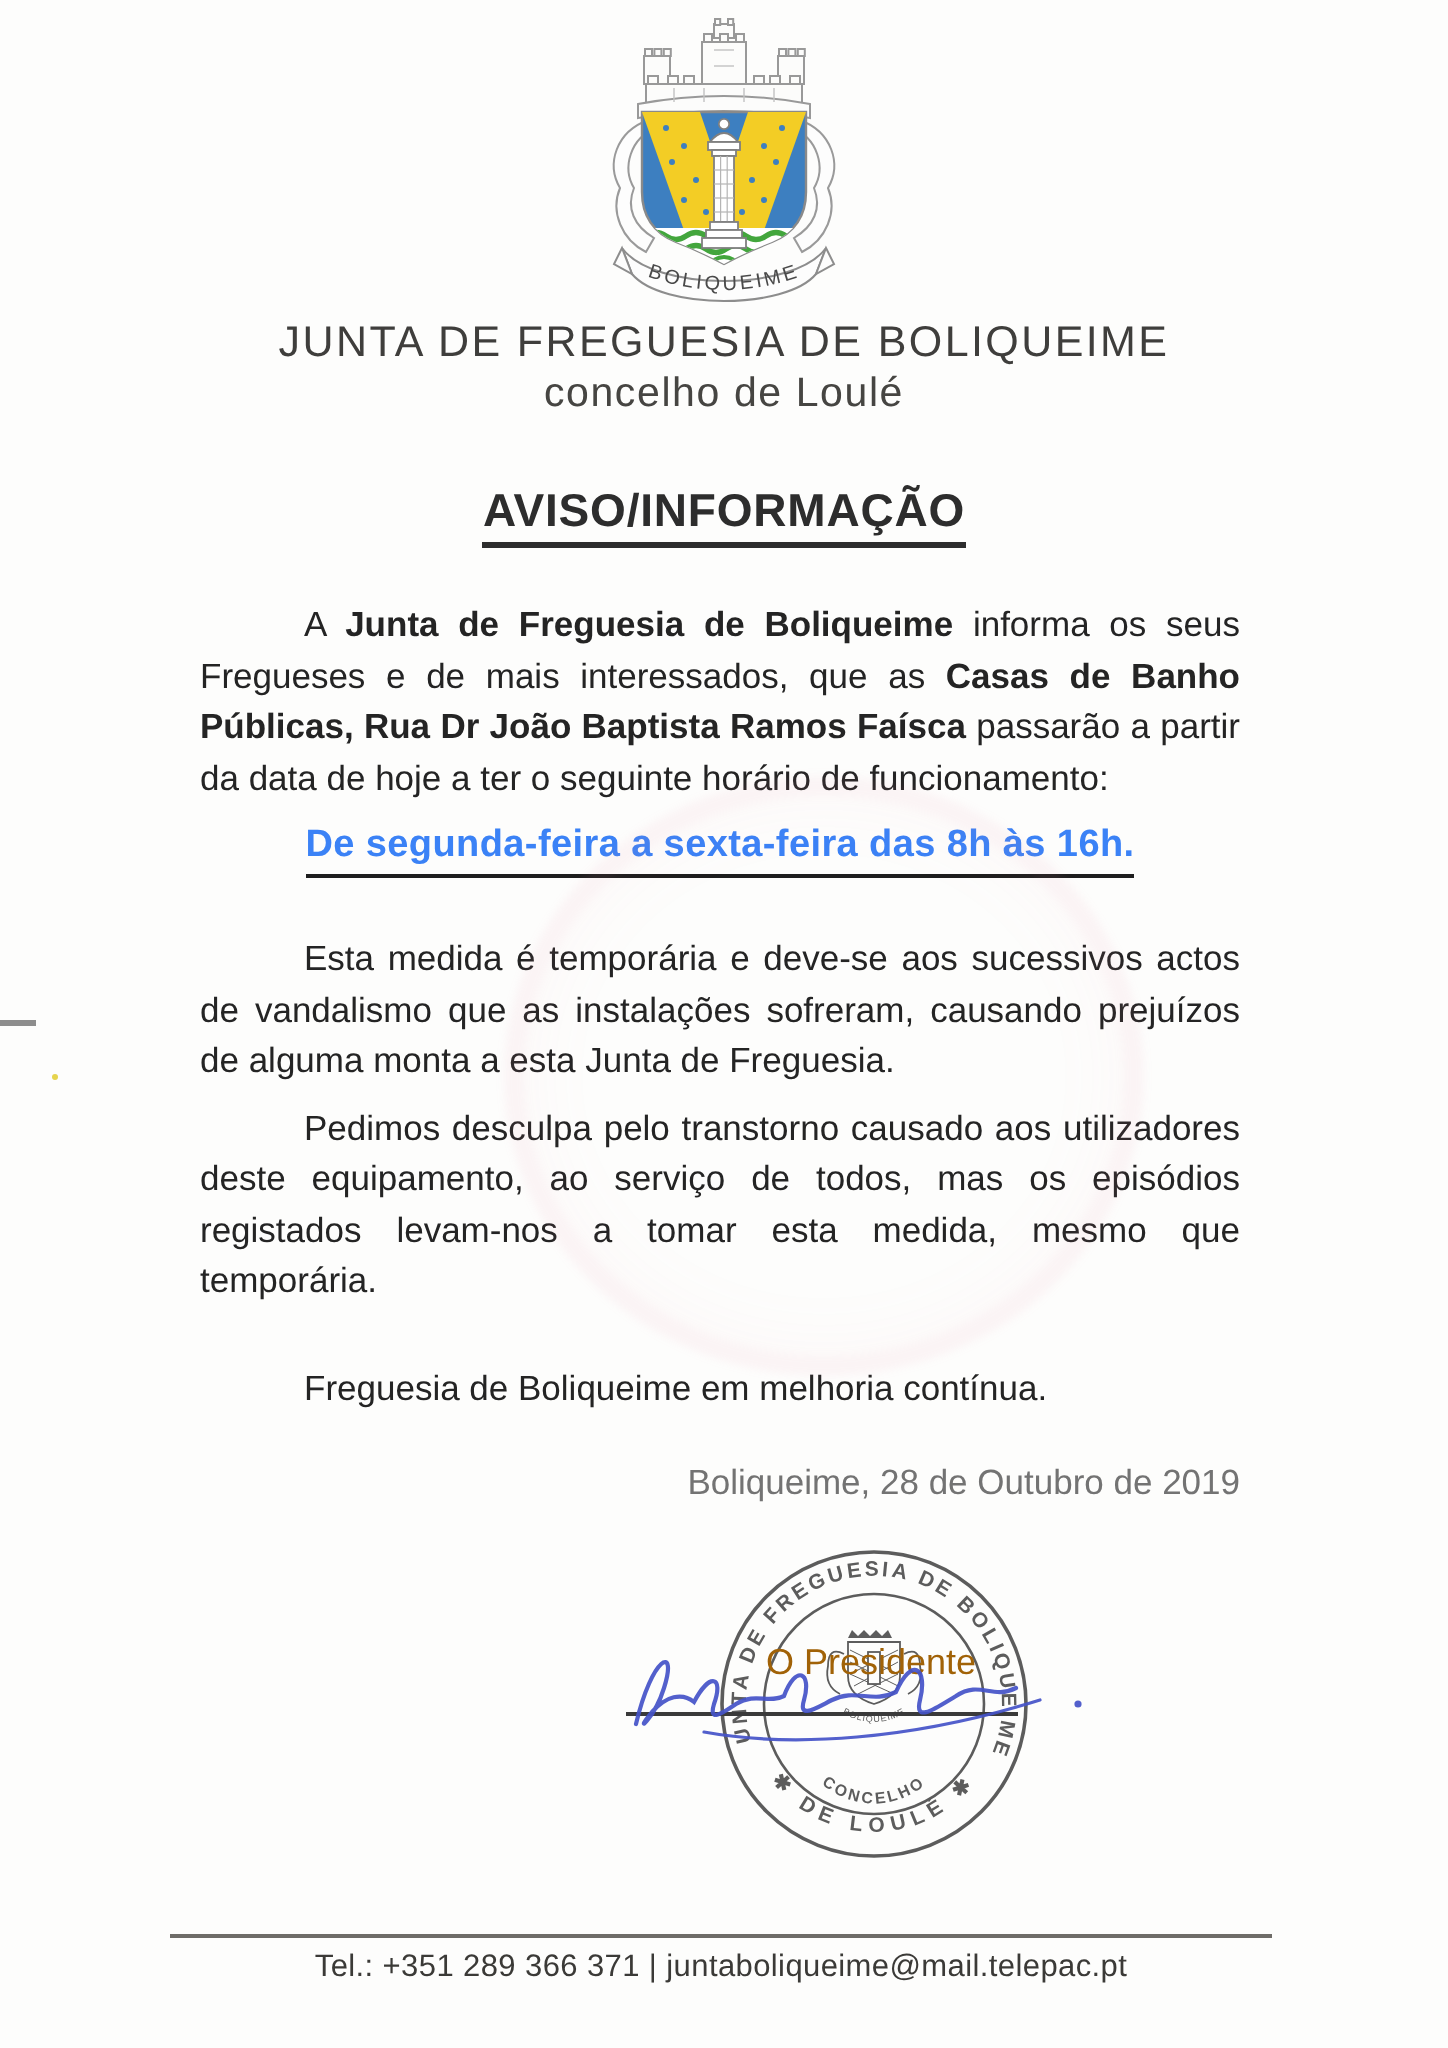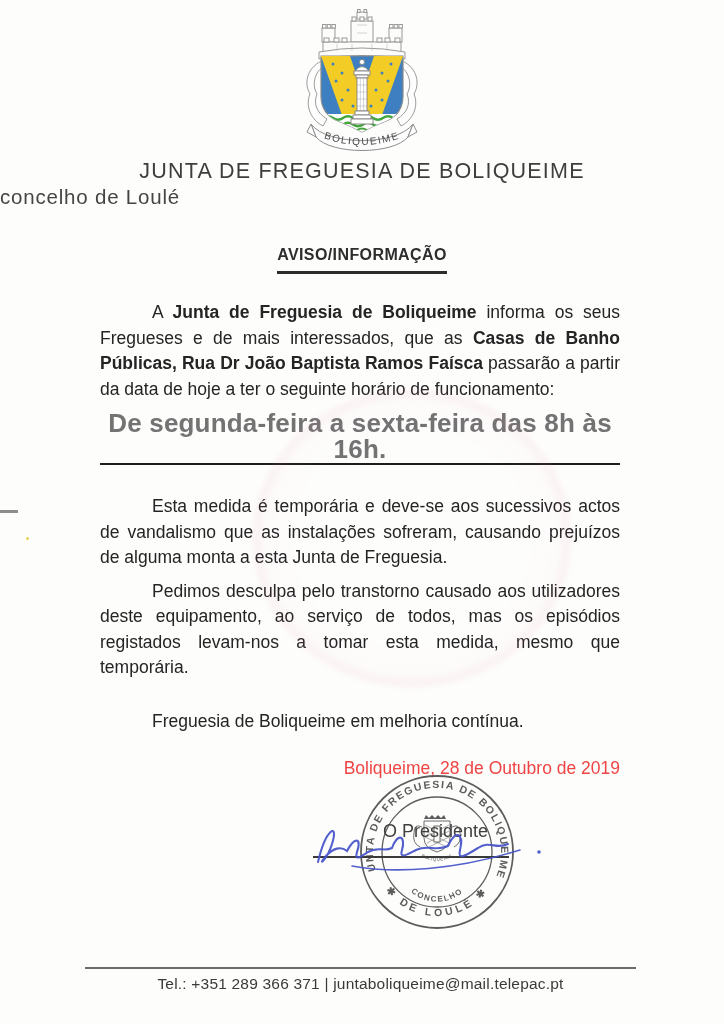--- a/index.html
+++ b/index.html
@@ -12,53 +12,53 @@
     color:#222;
   }
   
   .crest-wrap{margin:8px auto 0 auto;width:132px;height:148px;}
   .org-name{
     margin-top:2px;text-align:center;
     font-size:21.5px;line-height:26px;letter-spacing:1.2px;
     color:#3f3e3c;font-weight:500;
   }
   .org-sub{
-    font-size:20.5px;line-height:26px;
+    text-align:center;font-size:20.5px;line-height:26px;
     letter-spacing:.8px;color:#464542;
   }
   .notice-title{margin-top:30px;text-align:center;line-height:30px;}
   .notice-title span{
-    display:inline-block;font-size:16px;font-weight:700;letter-spacing:.4px;
+    display:inline-block;font-size:23px;font-weight:700;letter-spacing:.4px;
     color:#2d2d2d;border-bottom:3px solid #2d2d2d;padding-bottom:1px;
   }
   
   .doc-body{position:absolute;left:100px;top:270px;width:520px;}
   .para{
     font-size:17.5px;line-height:25.5px;text-align:justify;
     text-indent:52px;color:#242424;margin:0;
   }
   .p1{margin-top:30px;}
   .sched{margin-top:8px;text-align:center;line-height:26px;}
   .sched span{
-    display:inline-block;font-size:26px;font-weight:700;color:#737373;
+    display:inline-block;font-size:19px;font-weight:700;color:#3b82f6;
     border-bottom:2.5px solid #1e1e1e;padding-bottom:1px;letter-spacing:.2px;
   }
   .p2{margin-top:28px;}
   .p3{margin-top:16px;}
   .p4{margin-top:8px;}
   .p5{margin-top:28px;}
   .dateline{
     margin-top:22px;font-size:17.5px;line-height:25.5px;
-    text-align:right;text-indent:0;color:#ef4444;
+    text-align:right;text-indent:0;color:#737373;
   }
   .bold{font-weight:700;}
   
   .stamp{position:absolute;left:352px;top:767px;width:170px;height:170px;opacity:.85;}
   .president-label{
-    position:absolute;left:383px;top:821px;font-size:18px;color:#404040;z-index:3;
+    position:absolute;left:383px;top:821px;font-size:18px;color:#a16207;z-index:3;
   }
   .sig-line{
     position:absolute;left:313px;top:856px;width:196px;height:2px;
     background:#3a3a3a;z-index:2;
   }
   .signature{position:absolute;left:296px;top:806px;width:262px;height:86px;z-index:4;}
   
   .footer{
     position:absolute;left:85px;top:967px;width:551px;
     border-top:2px solid #6e6c68;padding-top:5px;text-align:center;

